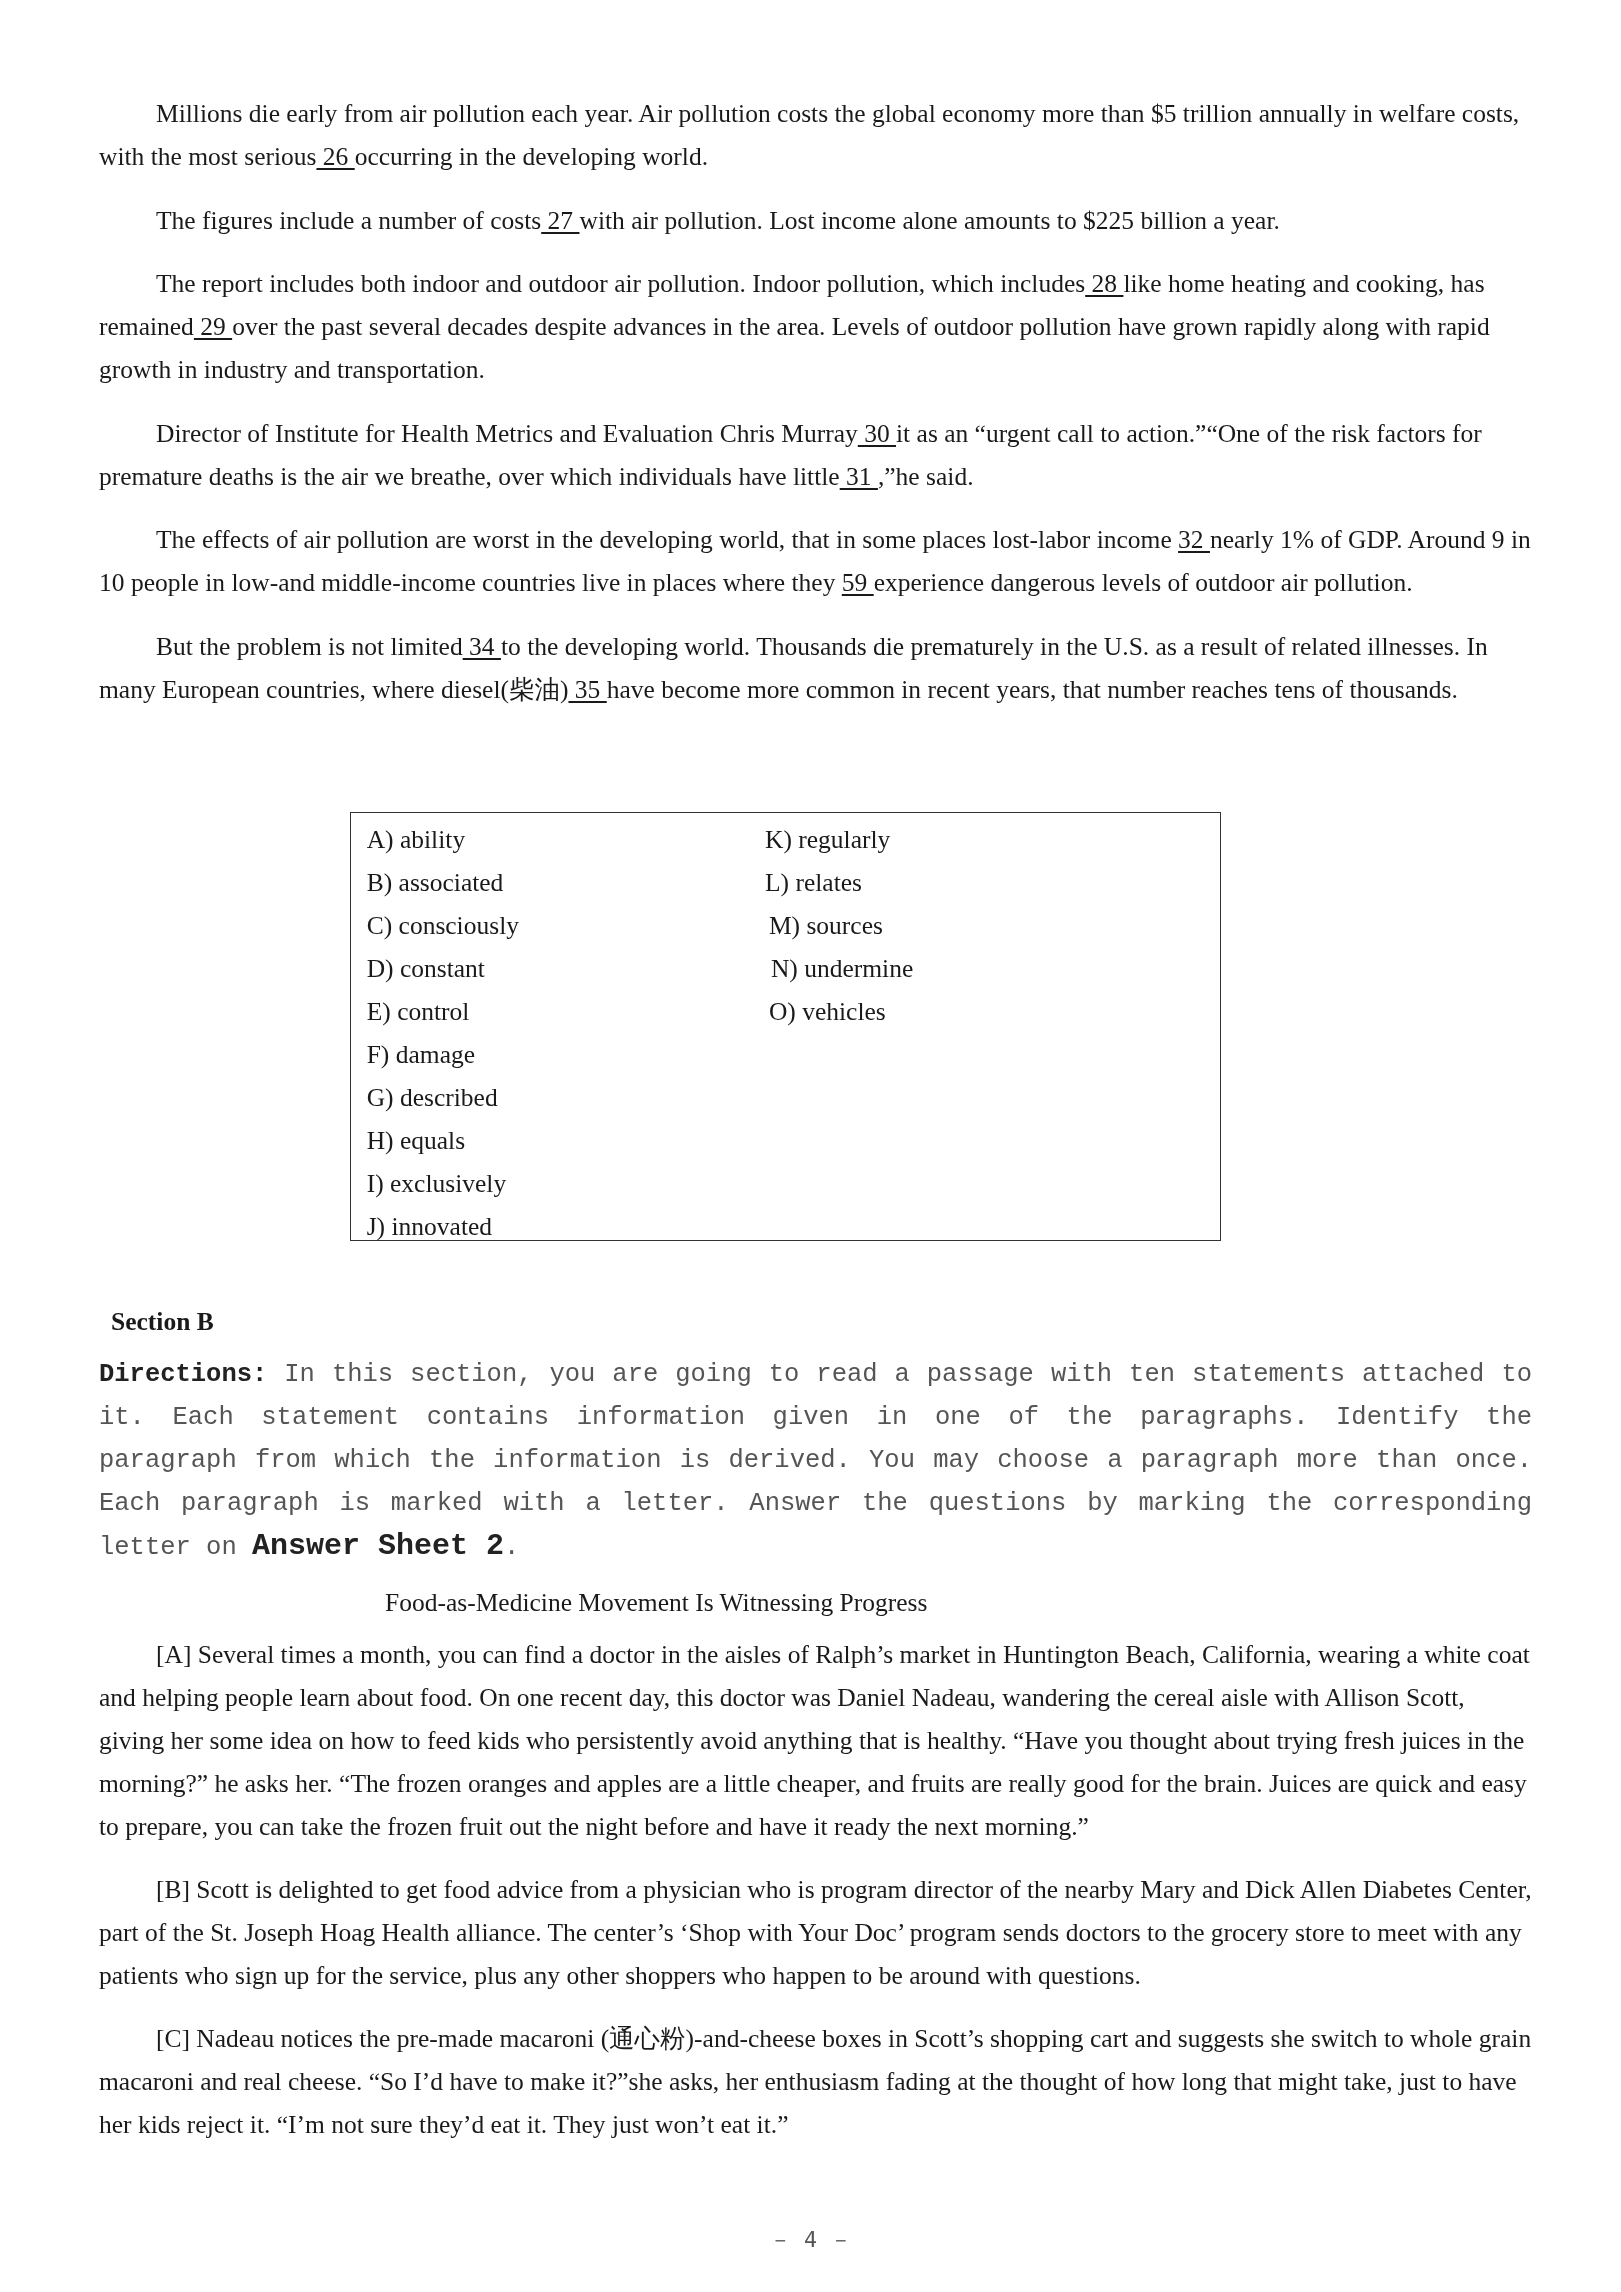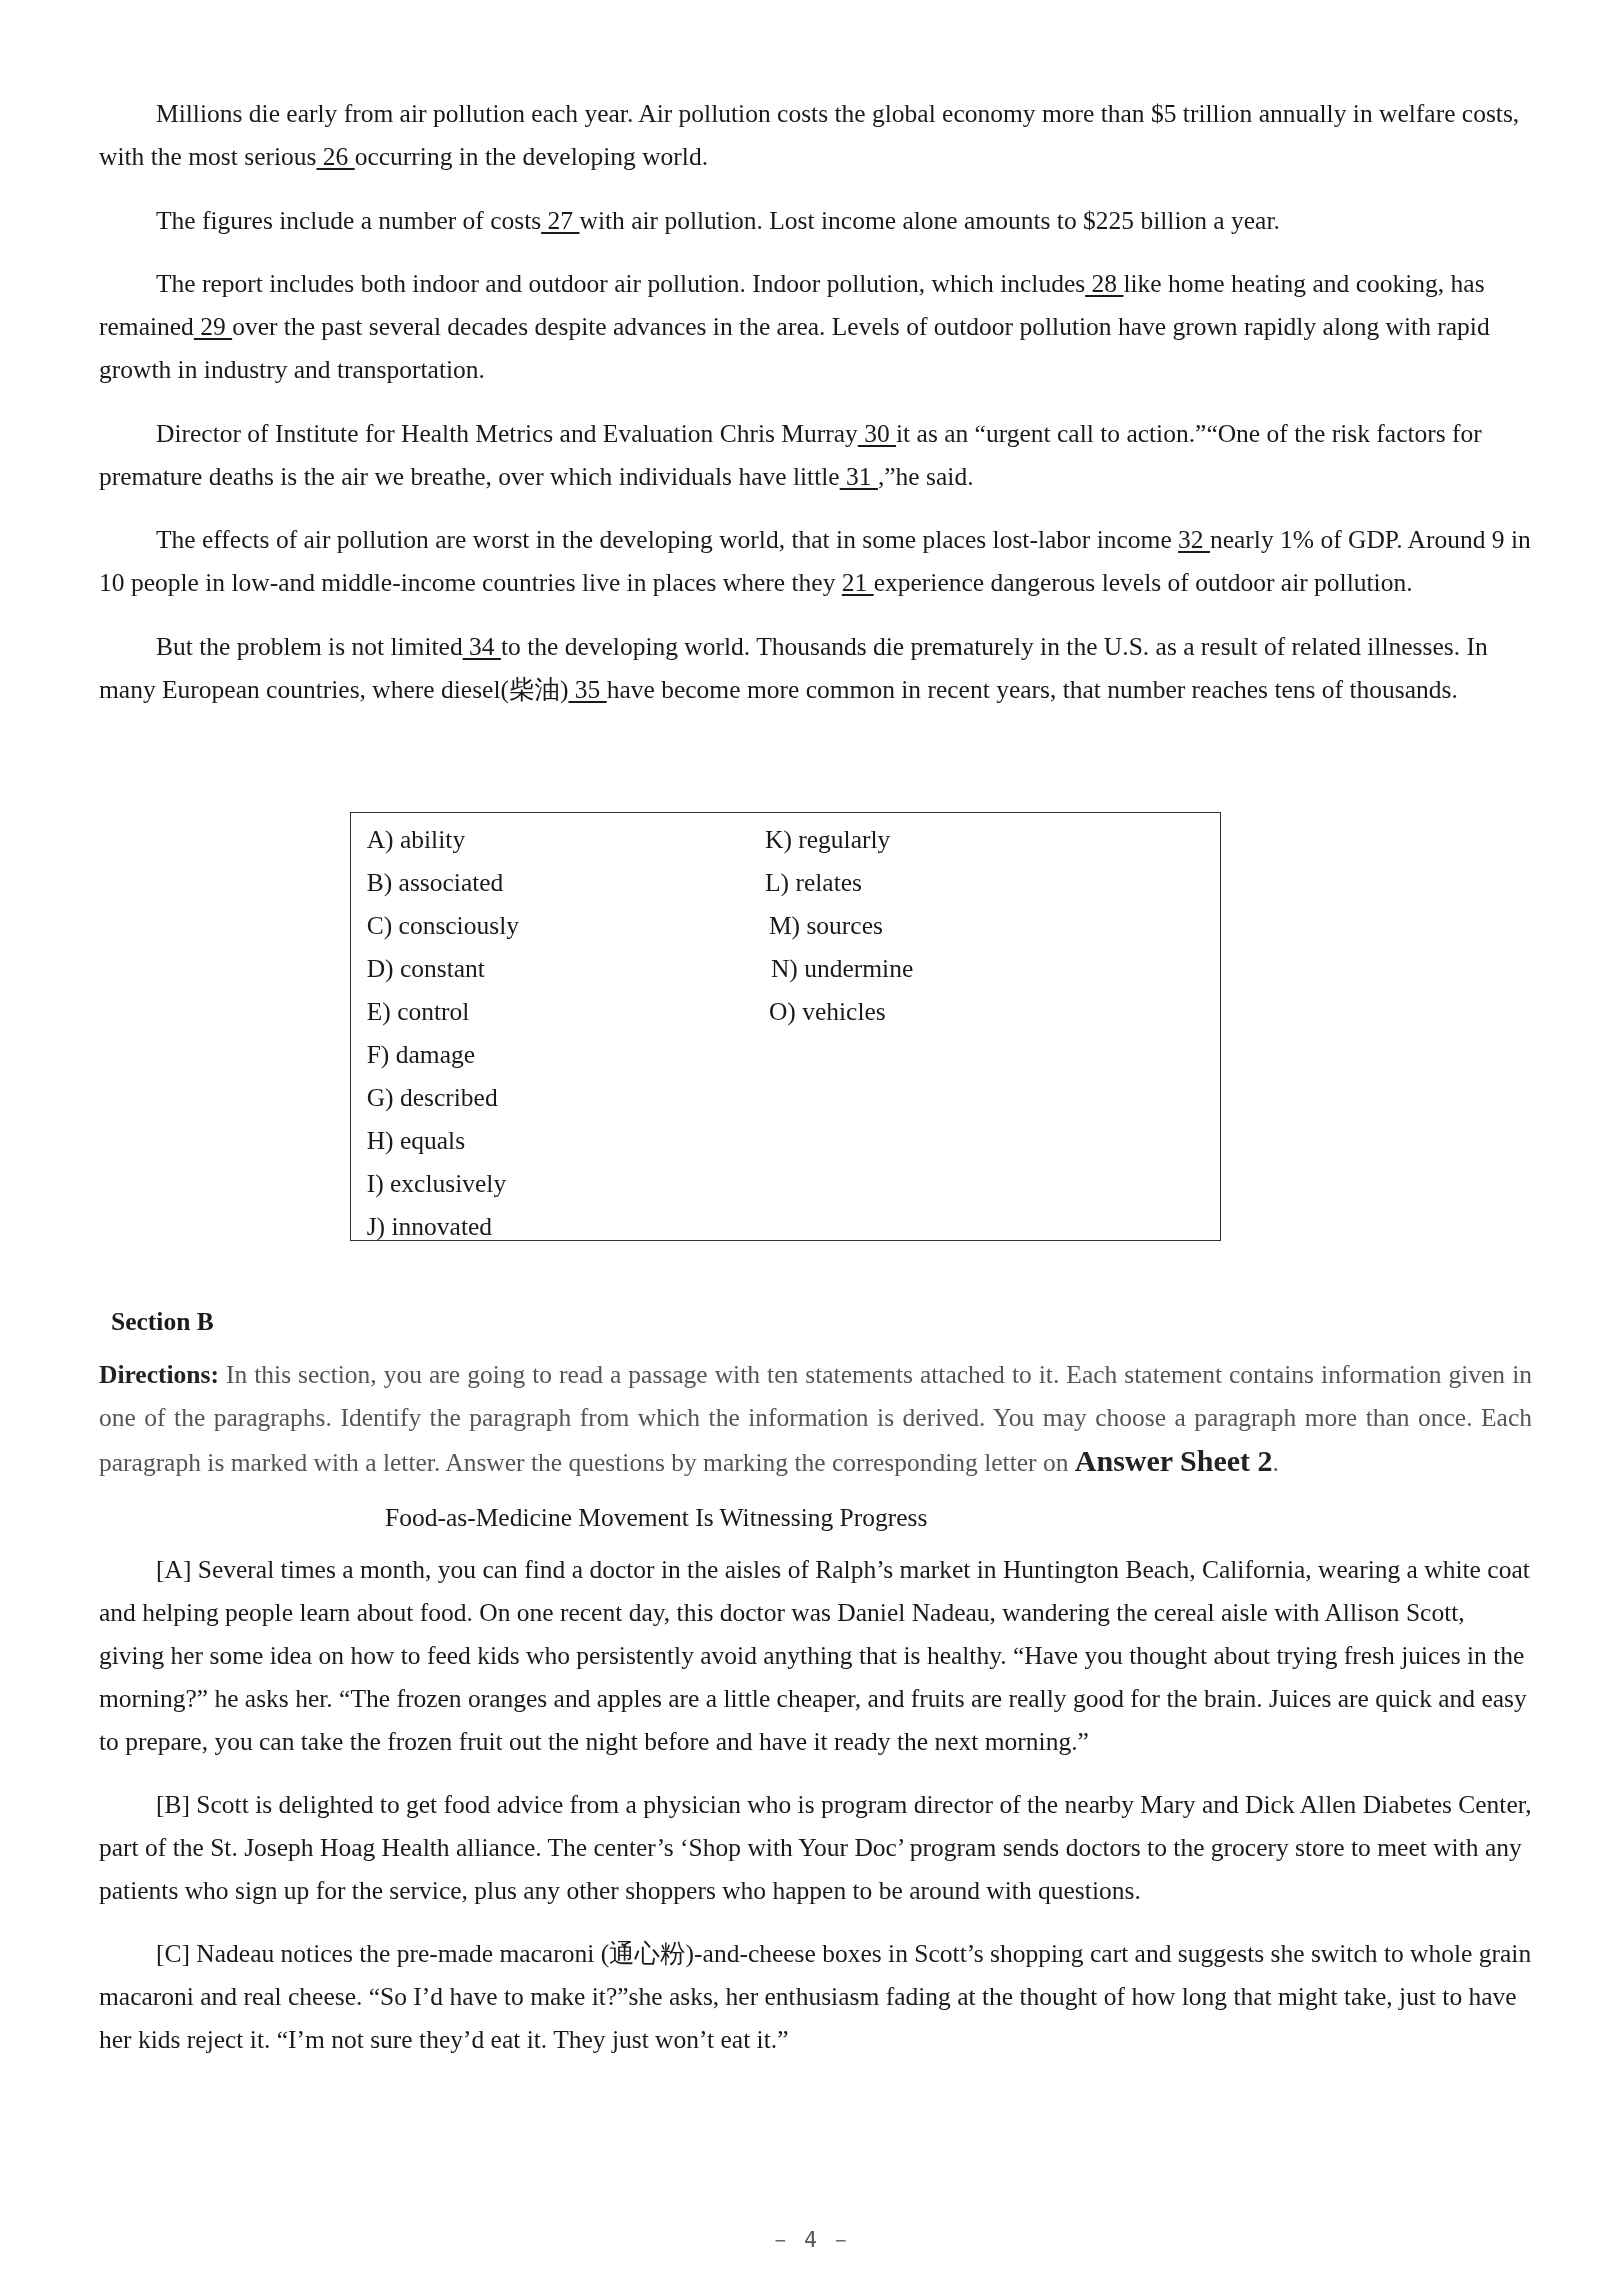--- a/index.html
+++ b/index.html
@@ -20,21 +20,21 @@
     font-size: 25.5px; line-height: 43px;
   }
   .col { position: absolute; top: 4.9px; }
   .col.left { left: 15.7px; }
   .col.right { left: 414px; }
   .word-item { white-space: nowrap; }
   .section-b { position: absolute; left: 0; top: 1198px; width: 1433px; }
   .section-title { font-weight: bold; font-size: 25.5px; line-height: 39px; margin: 12px; }
   .directions {
     font-size: 25.5px; line-height: 43px; margin: 0; color: #555;
-    text-align: justify; text-align-last: left;
+    text-align: justify; text-align-last: left; font-family: Liberation Mono, monospace;
   }
   .directions .label { font-weight: bold; color: #222; }
   .directions .sheet { font-weight: bold; font-size: 30px; color: #222; }
   .article-title {
     font-size: 25.5px; line-height: 39px; margin: 13.7px 0 11.8px 0;
     padding-left: 286px;
   }
   .article .p { margin-bottom: 19.6px; }
   .page-num {
     position: absolute; top: 2225px; left: 0; width: 1621px; text-align: center;
@@ -53,21 +53,21 @@
     <p class="p">
       <span>The figures include a number of costs</span><span class="blank"> 27 </span><span>with air pollution. Lost income alone amounts to $225 billion a year.</span>
     </p>
     <p class="p">
       <span>The report includes both indoor and outdoor air pollution. Indoor pollution, which includes</span><span class="blank"> 28 </span><span>like home heating and cooking, has remained</span><span class="blank"> 29 </span><span>over the past several decades despite advances in the area. Levels of outdoor pollution have grown rapidly along with rapid growth in industry and transportation.</span>
     </p>
     <p class="p">
       <span>Director of Institute for Health Metrics and Evaluation Chris Murray</span><span class="blank"> 30 </span><span>it as an “urgent call to action.”“One of the risk factors for premature deaths is the air we breathe, over which individuals have little</span><span class="blank"> 31 </span><span>,”he said.</span>
     </p>
     <p class="p">
-      <span>The effects of air pollution are worst in the developing world, that in some places lost-labor income </span><span class="blank">32 </span><span>nearly 1% of GDP. Around 9 in 10 people in low-and middle-income countries live in places where they </span><span class="blank">21 </span><span>experience dangerous levels of outdoor air pollution.</span>
+      <span>The effects of air pollution are worst in the developing world, that in some places lost-labor income </span><span class="blank">32 </span><span>nearly 1% of GDP. Around 9 in 10 people in low-and middle-income countries live in places where they </span><span class="blank">59 </span><span>experience dangerous levels of outdoor air pollution.</span>
     </p>
     <p class="p">
       <span>But the problem is not limited</span><span class="blank"> 34 </span><span>to the developing world. Thousands die prematurely in the U.S. as a result of related illnesses. In many European countries, where diesel(柴油)</span><span class="blank"> 35 </span><span>have become more common in recent years, that number reaches tens of thousands.</span>
     </p>
   </div>
 
   <div class="words-box">
     <div class="col left">
       <div class="word-item">A) ability</div>
       <div class="word-item">B) associated</div>

